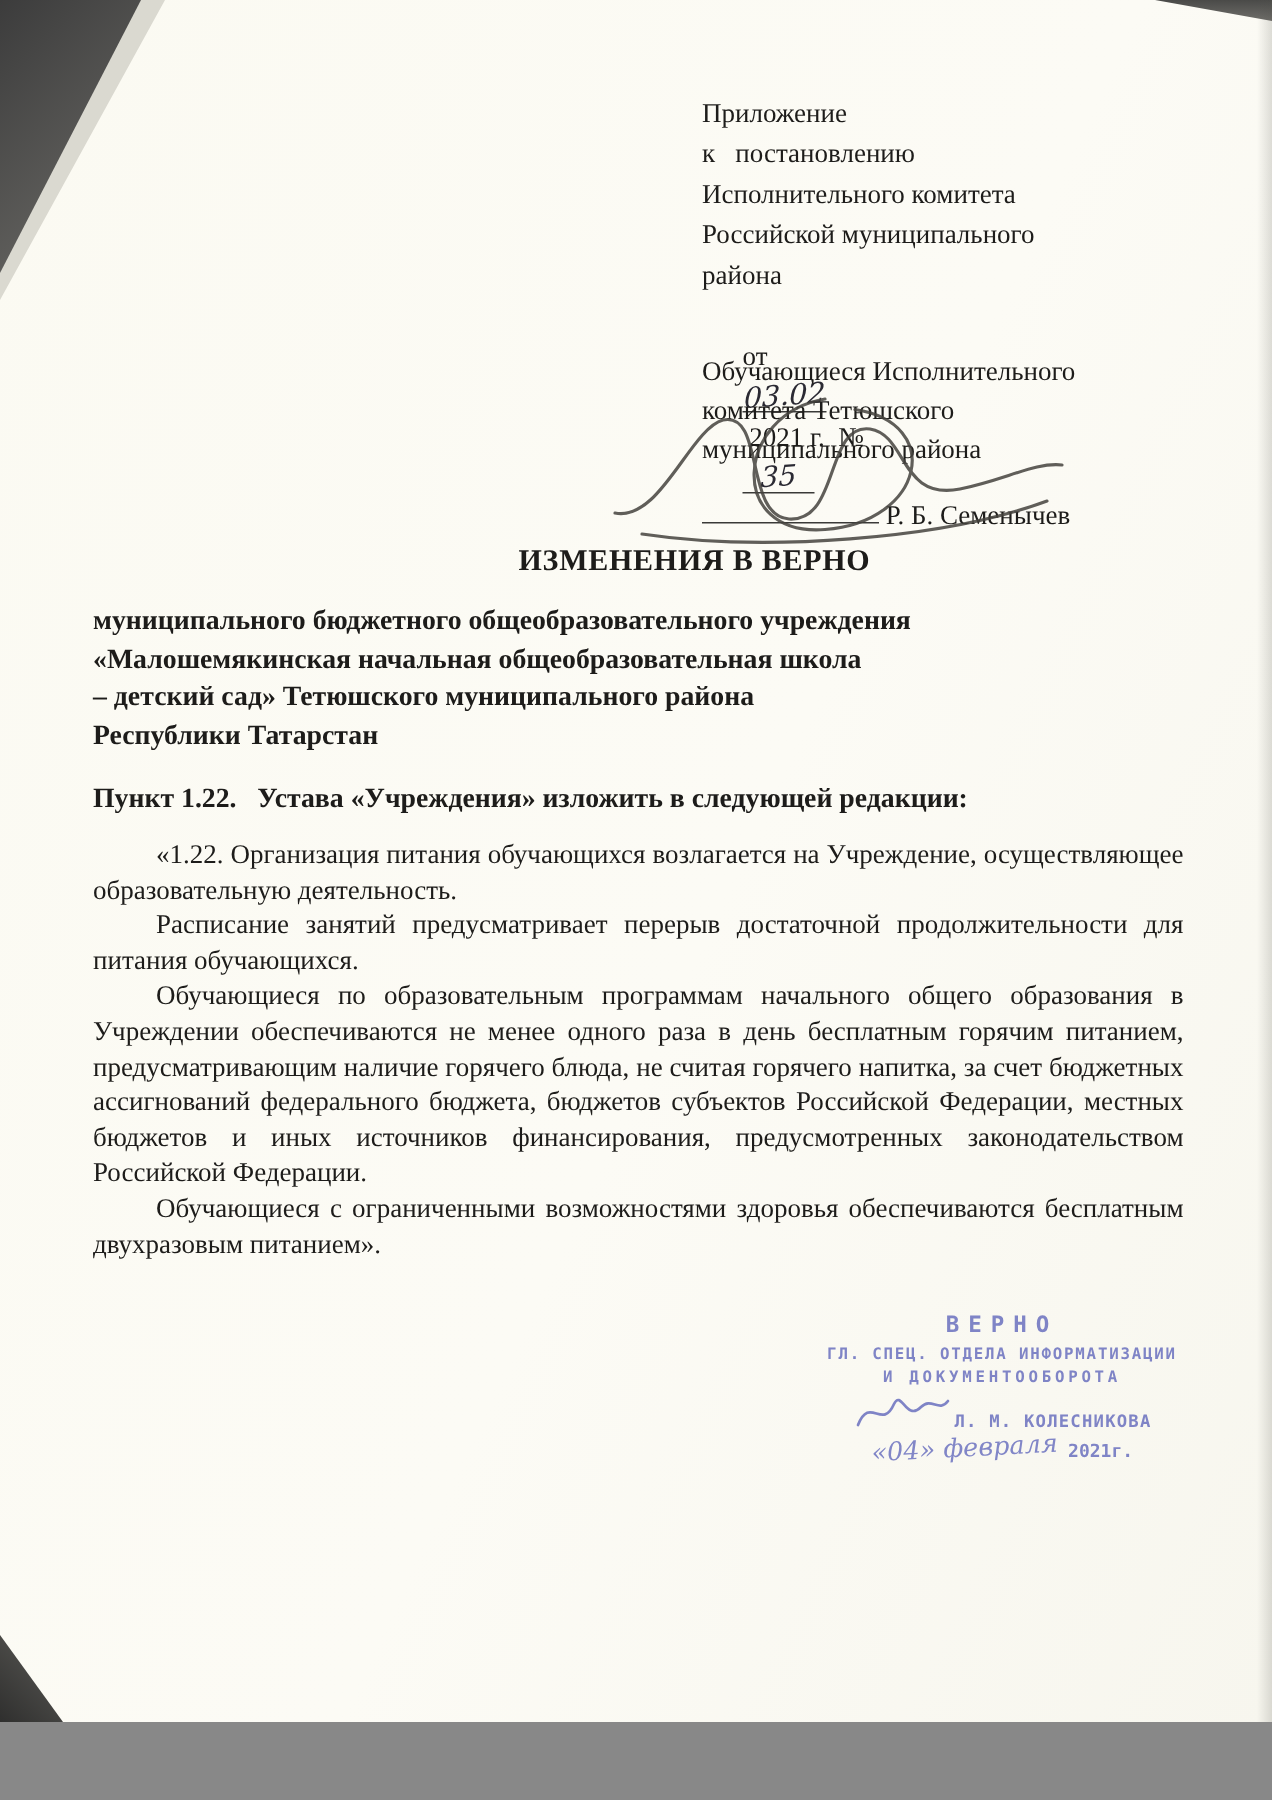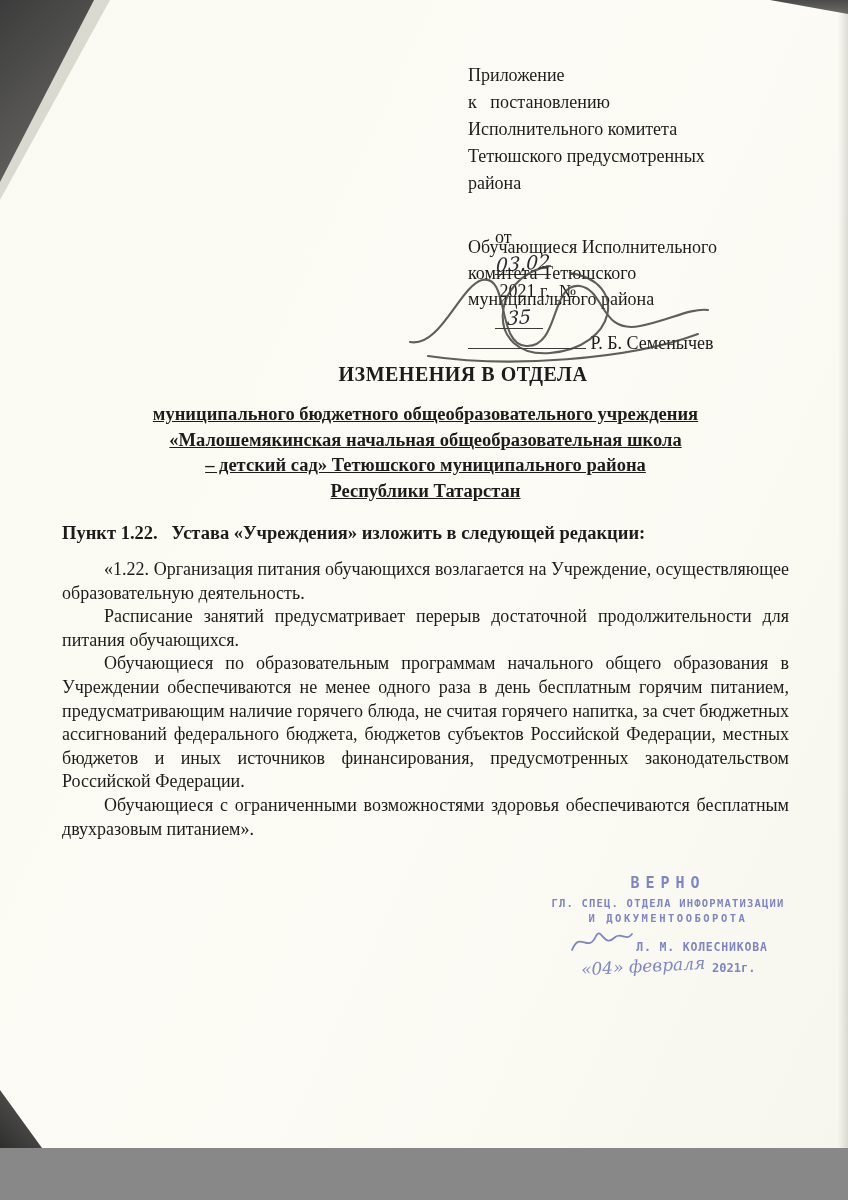--- a/index.html
+++ b/index.html
@@ -69,21 +69,21 @@
   .sig-blank{display:inline-block;width:118px;border-bottom:1.3px solid #3a3a38;height:16px;vertical-align:baseline;}
 
   .signature-svg{position:absolute;left:398px;top:252px;pointer-events:none;}
 
   .doc-title{
     position:absolute;left:100px;top:363px;width:726px;
     text-align:center;font-size:20px;font-weight:bold;letter-spacing:.5px;
   }
   .subtitle{
     position:absolute;left:62px;top:402px;width:727px;
-    text-align:center;font-size:18.5px;font-weight:bold;line-height:25.5px;text-decoration:underline;
+    text-align:left;font-size:18.5px;font-weight:bold;line-height:25.5px;
   }
   .section-heading{
     position:absolute;left:62px;top:523px;width:740px;
     font-size:18.5px;font-weight:bold;
   }
   .body-text{
     position:absolute;left:62px;top:558px;width:727px;
     font-size:18px;line-height:23.6px;text-align:justify;
   }
   .body-text p{margin:0;text-indent:42px;}
@@ -115,21 +115,21 @@
   <div class="corner corner-tl-edge"></div>
   <div class="corner corner-tl"></div>
   <div class="corner corner-tr"></div>
   <div class="corner corner-bl"></div>
   <div class="edge-shade-right"></div>
 
   <div class="appendix">
     <div class="pre">Приложение</div>
     <div class="pre">к   постановлению</div>
     <div class="pre">Исполнительного комитета</div>
-    <div class="pre">Тетюшского предусмотренных</div>
+    <div class="pre">Российской муниципального</div>
     <div class="pre">района</div>
     <div class="date-line pre">
       <span>от</span>
       <span class="blank blank-date"><span class="hw">03.02</span></span>
       <span> 2021 г.  №</span>
       <span class="blank blank-num"><span class="hw">35</span></span>
     </div>
   </div>
 
   <div class="approver">
@@ -143,21 +143,21 @@
   </div>
 
   <svg class="signature-svg" width="320" height="122" viewBox="0 0 320 122">
     <g fill="none" stroke="#45433e" stroke-width="2.1" stroke-linecap="round" opacity="0.85">
       <path d="M12,90 C42,96 62,34 84,28 C112,22 98,92 128,94 C162,96 152,30 182,34 C207,38 202,82 242,74 C272,68 292,56 310,58"></path>
       <path d="M152,14 C92,24 86,106 152,101 C218,96 232,30 172,21"></path>
       <path d="M30,104 C110,116 230,108 300,82"></path>
     </g>
   </svg>
 
-  <div class="doc-title">ИЗМЕНЕНИЯ В ОТДЕЛА</div>
+  <div class="doc-title">ИЗМЕНЕНИЯ В ВЕРНО</div>
 
   <div class="subtitle">
     <div>муниципального бюджетного общеобразовательного учреждения</div>
     <div>«Малошемякинская начальная общеобразовательная школа</div>
     <div>– детский сад» Тетюшского муниципального района</div>
     <div>Республики Татарстан</div>
   </div>
 
   <div class="section-heading pre">Пункт 1.22.   Устава «Учреждения» изложить в следующей редакции:</div>
 

